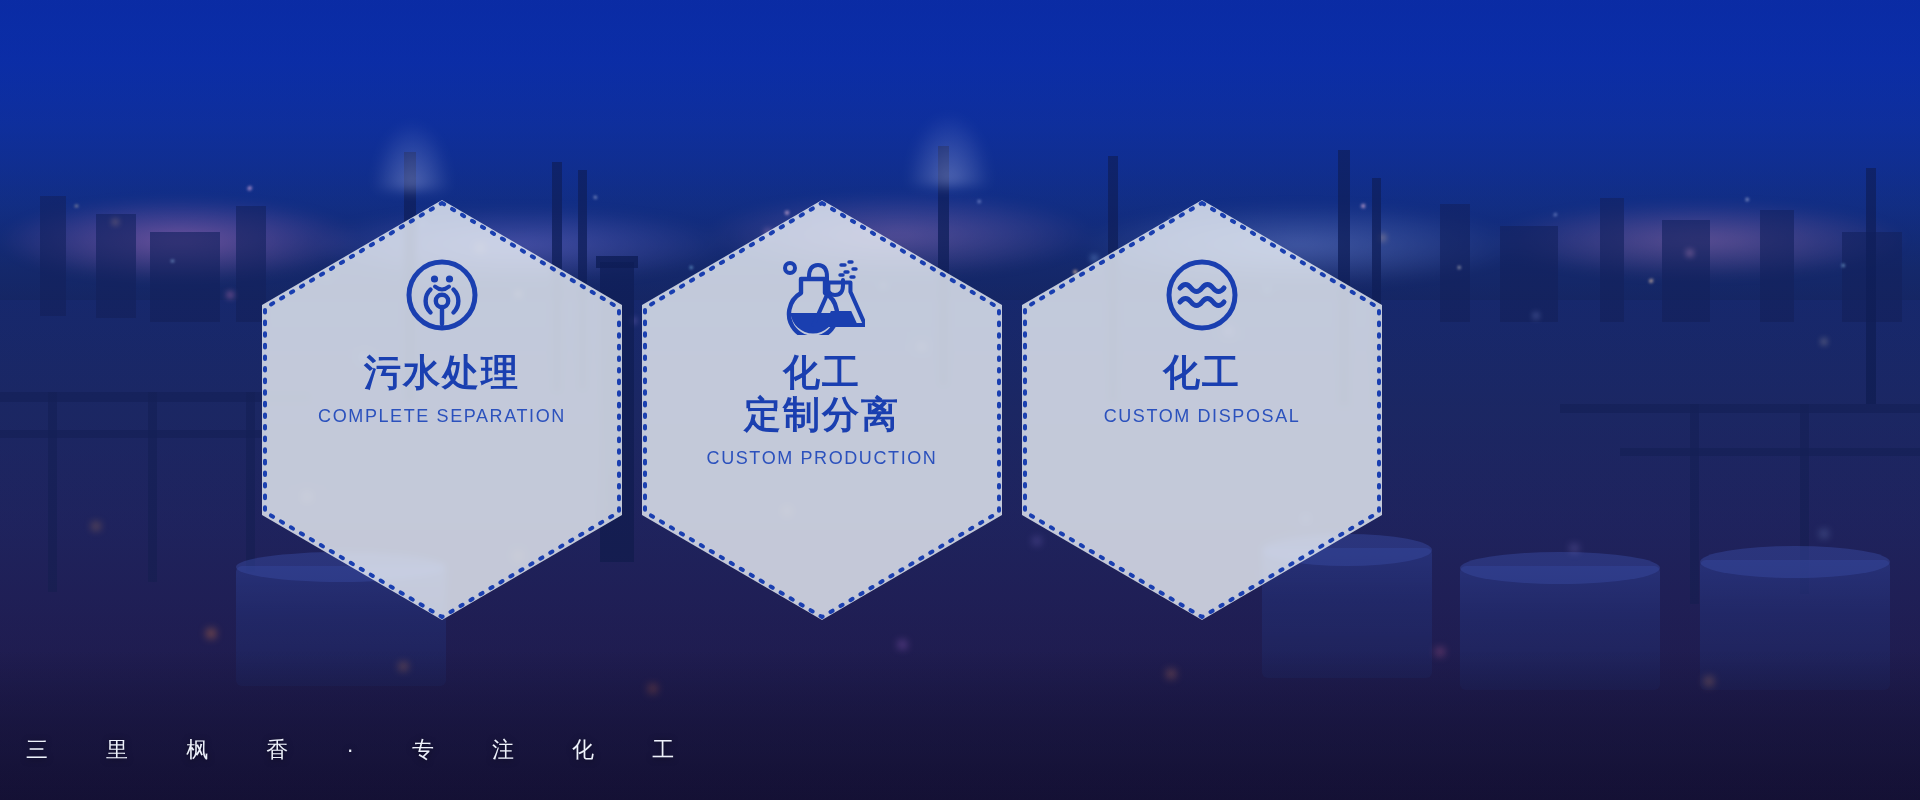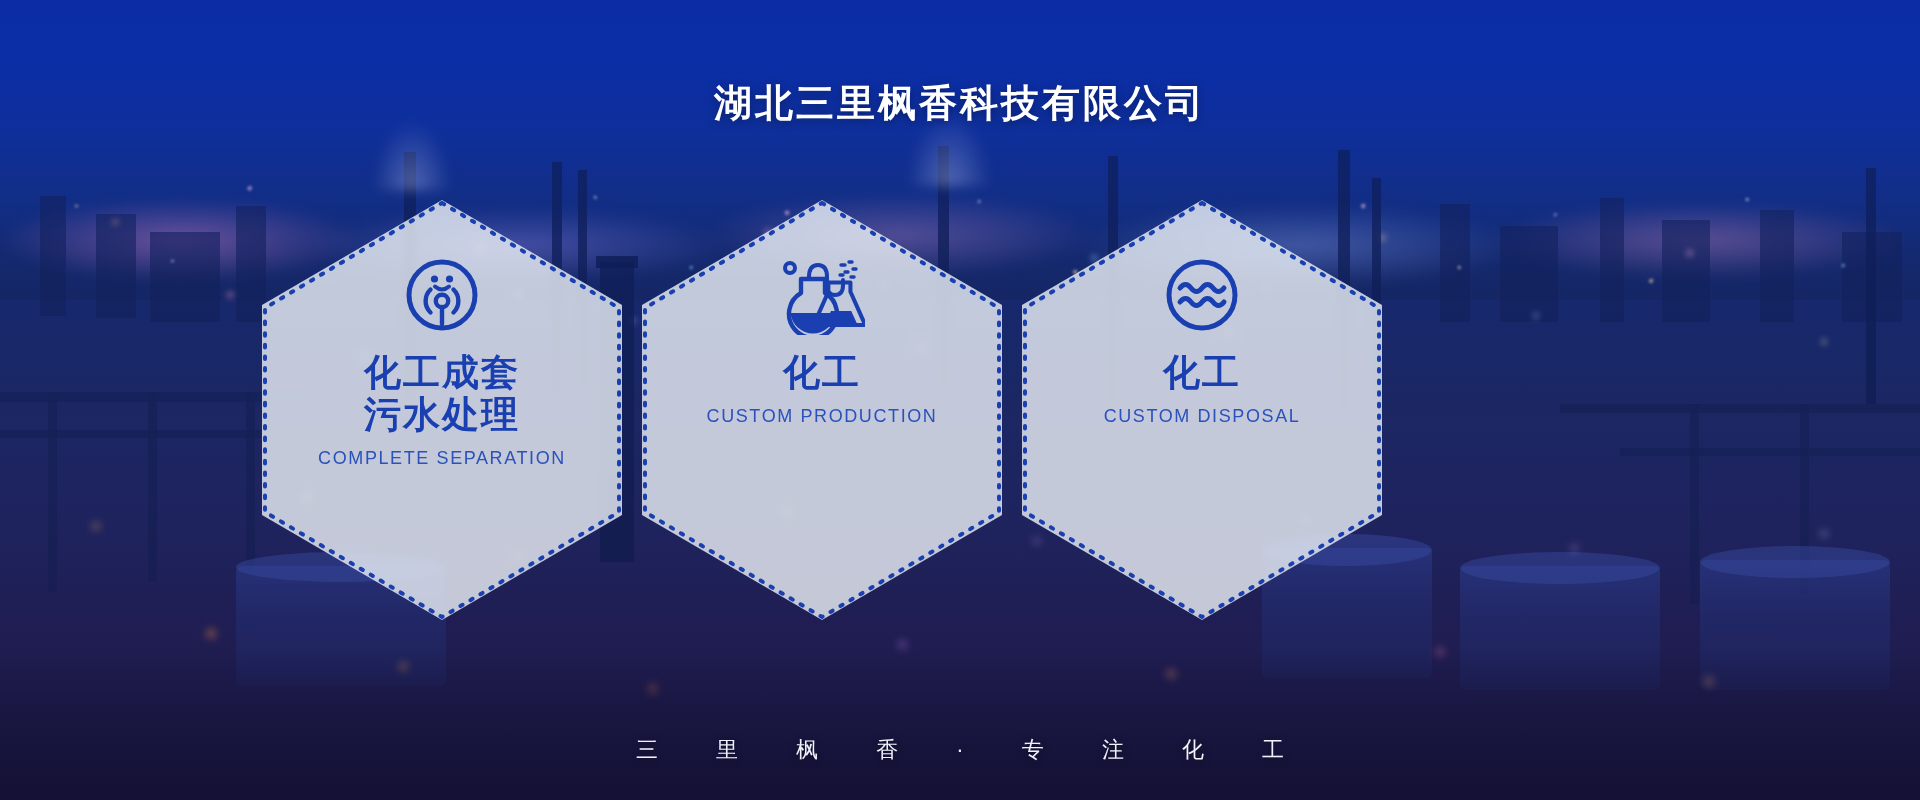--- a/index.html
+++ b/index.html
@@ -159,21 +159,21 @@
     margin-top:14px; color:#1a3fb0; font-weight:700; font-size:37px;
     line-height:1.13; text-align:center; letter-spacing:2px;
   }
   .hex-sub {
     margin-top:12px; color:#2b51bd; font-size:18px; letter-spacing:1.6px;
     text-align:center; font-weight:400;
   }
 
   
   .tagline {
-    position:absolute; left:0; top:735px; width:1920px; text-align:center;
+    position:absolute; left:0; top:735px; width:1920px; 
     color:#eef2fb; font-size:22px; letter-spacing:26px; text-indent:26px;
     font-weight:400; text-shadow:0 1px 6px rgba(0,0,0,.5);
     white-space:nowrap;
   }
 </style>
 </head>
 <body>
 
 <div id="stage">
 
@@ -226,39 +226,37 @@
     <div class="tank" style="left:1700px; top:560px; width:190px; height:130px;"></div>
     <div class="tank-top" style="left:1700px; top:546px; width:190px; height:32px;"></div>
     <div class="tank" style="left:236px;  top:566px; width:210px; height:120px;"></div>
     <div class="tank-top" style="left:236px;  top:552px; width:210px; height:30px;"></div>
 
     <div class="bokeh-near"></div>
     <div class="fg-mass"></div>
     <div class="veil"></div>
   </div>
 
-  <div class="company-title">湖北三里枫香科技有限公司</div>
 
   <div class="hex-row">
 
     <div class="hex hex1">
       <div class="hex-icon">
         <svg width="78" height="78" viewBox="0 0 78 78" fill="none">
           <circle cx="39" cy="39" r="33" stroke="#1a3fb0" stroke-width="5"></circle>
           <circle cx="31.5" cy="23" r="3.6" fill="#1a3fb0"></circle>
           <circle cx="46.5" cy="23" r="3.6" fill="#1a3fb0"></circle>
           <path d="M32 30.5 Q39 36.5 46 30.5" stroke="#1a3fb0" stroke-width="4" stroke-linecap="round" fill="none"></path>
           <circle cx="39" cy="45" r="6.2" stroke="#1a3fb0" stroke-width="4.4" fill="none"></circle>
           <path d="M39 51 L39 68" stroke="#1a3fb0" stroke-width="4.4" stroke-linecap="round"></path>
           <path d="M27.5 33.5 A16 16 0 0 0 27.5 56.5" stroke="#1a3fb0" stroke-width="4.4" fill="none" stroke-linecap="round"></path>
           <path d="M50.5 33.5 A16 16 0 0 1 50.5 56.5" stroke="#1a3fb0" stroke-width="4.4" fill="none" stroke-linecap="round"></path>
         </svg>
       </div>
       <div class="hex-title">
-        <div>化工成套</div>
         <div>污水处理</div>
       </div>
       <div class="hex-sub">COMPLETE SEPARATION</div>
     </div>
     <svg class="hex-dot hex1" viewBox="0 0 360 420">
       <polygon points="180,3 357,108 357,312 180,417 3,312 3,108" fill="none" stroke="#1a3fb0" stroke-width="4" stroke-dasharray="2.6 9" stroke-linecap="round"></polygon>
     </svg>
 
     <div class="hex hex2">
       <div class="hex-icon">
@@ -267,20 +265,21 @@
           <path d="M62 10 h4 M70 7 h3 M66 17 h3 M74 14 h3 M61 20 h3 M72 22 h3" stroke="#1a3fb0" stroke-width="3.4" stroke-linecap="round"></path>
           <path d="M30 22 q0 -12 9 -12 q9 0 9 12 v8 q0 10 8 10 q8 0 8 -10 v-5" stroke="#1a3fb0" stroke-width="4" fill="none" stroke-linecap="round"></path>
           <path d="M22 24 h24 v14 a24 24 0 1 1 -24 0 z" stroke="#1a3fb0" stroke-width="4.4" fill="none" stroke-linejoin="round"></path>
           <path d="M11.5 58 a22.6 22.6 0 0 0 45 0 z" fill="#1a3fb0"></path>
           <path d="M52 27 h24 v10 l16 36 h-56 l16 -36 z" stroke="#1a3fb0" stroke-width="4.4" fill="none" stroke-linejoin="round" transform="translate(-4,0) scale(0.92) translate(6,3)"></path>
           <path d="M57 60 h22 l6 13 h-34 z" fill="#1a3fb0" transform="translate(-6,-2) scale(0.92) translate(6,3)"></path>
         </svg>
       </div>
       <div class="hex-title">
         <div>化工</div>
+        <div>定制分离</div>
       </div>
       <div class="hex-sub">CUSTOM PRODUCTION</div>
     </div>
     <svg class="hex-dot hex2" viewBox="0 0 360 420">
       <polygon points="180,3 357,108 357,312 180,417 3,312 3,108" fill="none" stroke="#1a3fb0" stroke-width="4" stroke-dasharray="2.6 9" stroke-linecap="round"></polygon>
     </svg>
 
     <div class="hex hex3">
       <div class="hex-icon">
         <svg width="78" height="78" viewBox="0 0 78 78" fill="none">

